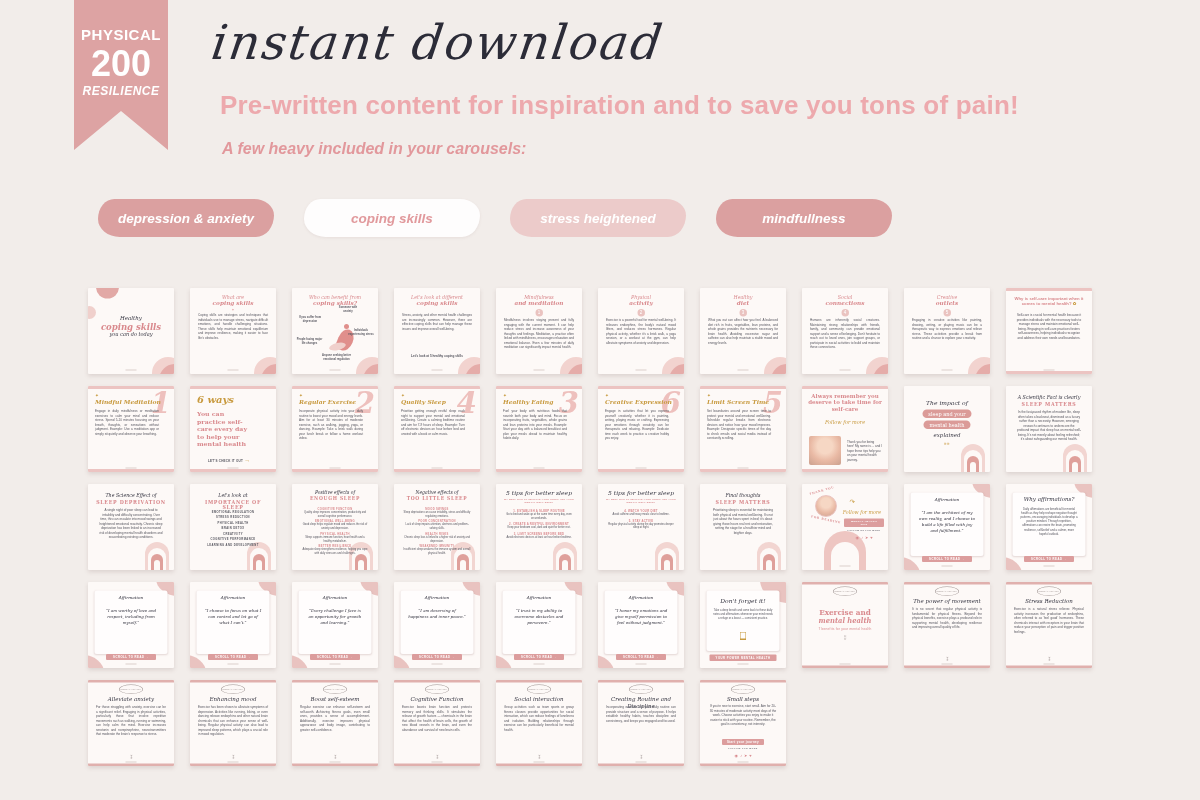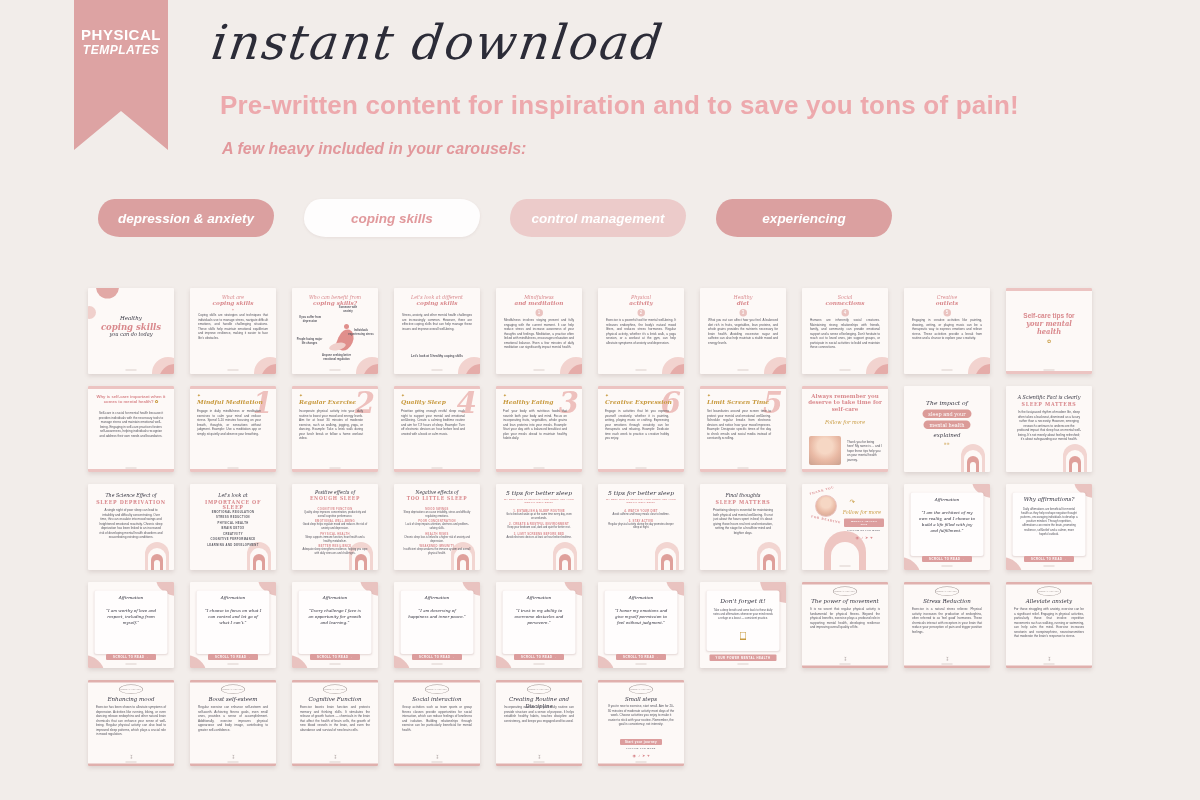--- a/index.html
+++ b/index.html
@@ -69,32 +69,33 @@
   .ph{background:radial-gradient(circle at 50% 35%,#f6d7c4 0 30%,#e9b9a4 60%,#caa08e)}
   .fig-head{position:absolute;width:10px;height:10px;border-radius:50%;background:#e08f8c}
   .fig-body{position:absolute;width:30px;height:44px;border-radius:50% 50% 50% 0;background:#e08f8c;transform:rotate(22deg)}
   .fig-swoosh{position:absolute;width:34px;height:14px;border-radius:50%;background:#f0d0cc;transform:rotate(-14deg)}
 </style>
 </head>
 <body>
 
 <div class="ribbon">
   <div class="l1">PHYSICAL</div>
-  <div class="l3">TEMPLATES</div>
+  <div class="l2">200</div>
+  <div class="l3">RESILIENCE</div>
 </div>
 
 <div class="script-title">instant download</div>
 <div class="headline">Pre-written content for inspiration and to save you tons of pain!</div>
 <div class="subline">A few heavy included in your carousels:</div>
 
 <div class="pills" id="pills">
     <div class="pill solid">depression &amp; anxiety</div>
     <div class="pill white">coping skills</div>
-    <div class="pill light">control management</div>
-    <div class="pill solid">experiencing</div>
+    <div class="pill light">stress heightened</div>
+    <div class="pill solid">mindfullness</div>
   </div>
 <div class="grid" id="grid">
     <div class="card">
       <div class="in">
         <i class="dtl1"></i>
         <i class="dtl2"></i>
         <i class="dbr1"></i>
         <i class="dbr2"></i>
  <div class="cc" style="top:54px">
           <div class="scr ink" style="font-size:11px">Healthy</div>
@@ -228,46 +229,43 @@
           <div class="numc">5</div>
         </div>
  <div class="micro microj" style="position:absolute;left:16px;right:16px;top:60px">Engaging in creative activities like painting, drawing, writing, or playing music can be a therapeutic way to express emotions and relieve stress. These activities provide a break from routine and a chance to explore your creativity.</div>
  <i class="footbar"></i>
       </div>
     </div>
     <div class="card">
       <div class="in">
         <i class="b2t"></i>
         <i class="b2b"></i>
- <div class="cc" style="top:48px;color:#d9898d">
-          <div style="font-size:13px;font-weight:bold">Self-care tips for</div>
- <div class="scr" style="font-size:13.5px;font-weight:bold">your mental</div>
- <div class="scr" style="font-size:13.5px;font-weight:bold">health</div>
- <div class="gold" style="font-size:10px;margin-top:5px">✿</div>
-        </div>
-        <i class="footbar"></i>
-      </div>
-    </div>
-    <div class="card">
-      <div class="in">
-        <i class="b2t"></i>
-        <i class="b2b"></i>
  <div class="cc" style="top:16px;color:#d9898d;font-weight:bold;font-size:8.5px">Why is self-care important when it comes to mental health? <span class="gold">✿</span></div>
  <div class="micro" style="position:absolute;left:20px;right:20px;top:50px;text-align:center">Self-care is crucial for mental health because it provides individuals with the necessary tools to manage stress and maintain emotional well-being. Engaging in self-care practices fosters self-awareness, helping individuals recognize and address their own needs and boundaries.</div>
         <i class="footbar"></i>
       </div>
     </div>
     <div class="card">
       <div class="in">
         <i class="b2t"></i>
         <i class="b2b"></i>
  <span class="gold" style="position:absolute;left:14px;top:13px;font-size:9px">✦</span>
  <div class="bignum">1</div>
  <div class="scr gold" style="position:absolute;left:14px;top:25px;font-size:12px;font-weight:bold">Mindful Meditation</div>
  <div class="micro microj" style="position:absolute;left:14px;right:30px;top:46px">Engage in daily mindfulness or meditation exercises to calm your mind and reduce stress. Spend 5-10 minutes focusing on your breath, thoughts, or sensations without judgment. Example: Use a meditation app or simply sit quietly and observe your breathing.</div>
+        <i class="footbar"></i>
+      </div>
+    </div>
+    <div class="card">
+      <div class="in">
+        <i class="b2t"></i>
+        <i class="b2b"></i>
+ <div class="scr gold" style="position:absolute;left:14px;top:14px;font-size:20px;font-weight:bold">6 ways</div>
+ <div style="position:absolute;left:14px;top:48px;width:112px;color:#d9898d;font-weight:bold;font-size:12.5px;font-family:'DejaVu Serif',serif">You can practice self-care every day to help your mental health</div>
+ <div style="position:absolute;left:36px;bottom:18px;font-size:6px;letter-spacing:.5px;color:#55555e;font-weight:bold">LET'S CHECK IT OUT <span class="gold" style="font-size:12px">→</span></div>
         <i class="footbar"></i>
       </div>
     </div>
     <div class="card">
       <div class="in">
         <i class="b2t"></i>
         <i class="b2b"></i>
  <span class="gold" style="position:absolute;left:14px;top:13px;font-size:9px">✦</span>
  <div class="bignum">2</div>
  <div class="scr gold" style="position:absolute;left:14px;top:25px;font-size:12px;font-weight:bold">Regular Exercise</div>
@@ -616,20 +614,34 @@
  <i class="z" style="position:absolute;left:80px;top:100px;width:10px;height:12px;border:1px solid #c89a3f;border-bottom:3px solid #c89a3f"></i>
  <div class="cc z" style="top:auto;bottom:14px"><span class="btnp" style="font-size:5.5px;letter-spacing:1px;padding:3.5px 12px">YOUR POWER MENTAL HEALTH</span></div>
         <i class="footbar"></i>
       </div>
     </div>
     <div class="card">
       <div class="in">
         <i class="b5t"></i>
         <i class="b5b"></i>
         <div class="bdg">MENTAL HEALTH</div>
+ <div class="cc" style="top:52px">
+          <div class="pk" style="font-family:'DejaVu Serif',serif;font-weight:bold;font-size:14.5px">Exercise and</div>
+ <div class="scr pk" style="font-size:13.5px;font-weight:bold">mental health</div>
+ <div class="pk" style="font-size:6.5px;margin-top:5px;letter-spacing:.4px">7 benefits for your mental health</div>
+ <div style="margin-top:9px;color:#9a8f8d;font-size:9px"><span style="display:inline-block;transform:rotate(90deg)">»»</span></div>
+        </div>
+        <i class="footbar"></i>
+      </div>
+    </div>
+    <div class="card">
+      <div class="in">
+        <i class="b5t"></i>
+        <i class="b5b"></i>
+        <div class="bdg">MENTAL HEALTH</div>
  <div class="scr ink cc" style="top:32px;font-size:11px">The power of movement</div>
  <div class="micro microj" style="position:absolute;left:16px;right:16px;top:50px">It is no secret that regular physical activity is fundamental for physical fitness. Beyond the physical benefits, exercise plays a profound role in supporting mental health, developing resilience and improving overall quality of life.</div>
  <div class="cc" style="top:auto;bottom:14px;color:#9a8f8d;font-size:8px"><span style="display:inline-block;transform:rotate(90deg)">»»</span></div>
         <i class="footbar"></i>
       </div>
     </div>
     <div class="card">
       <div class="in">
         <i class="b5t"></i>
         <i class="b5b"></i>

